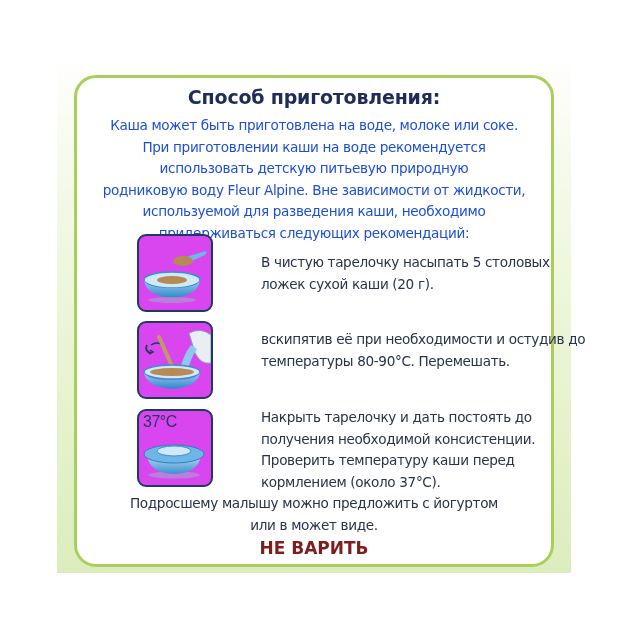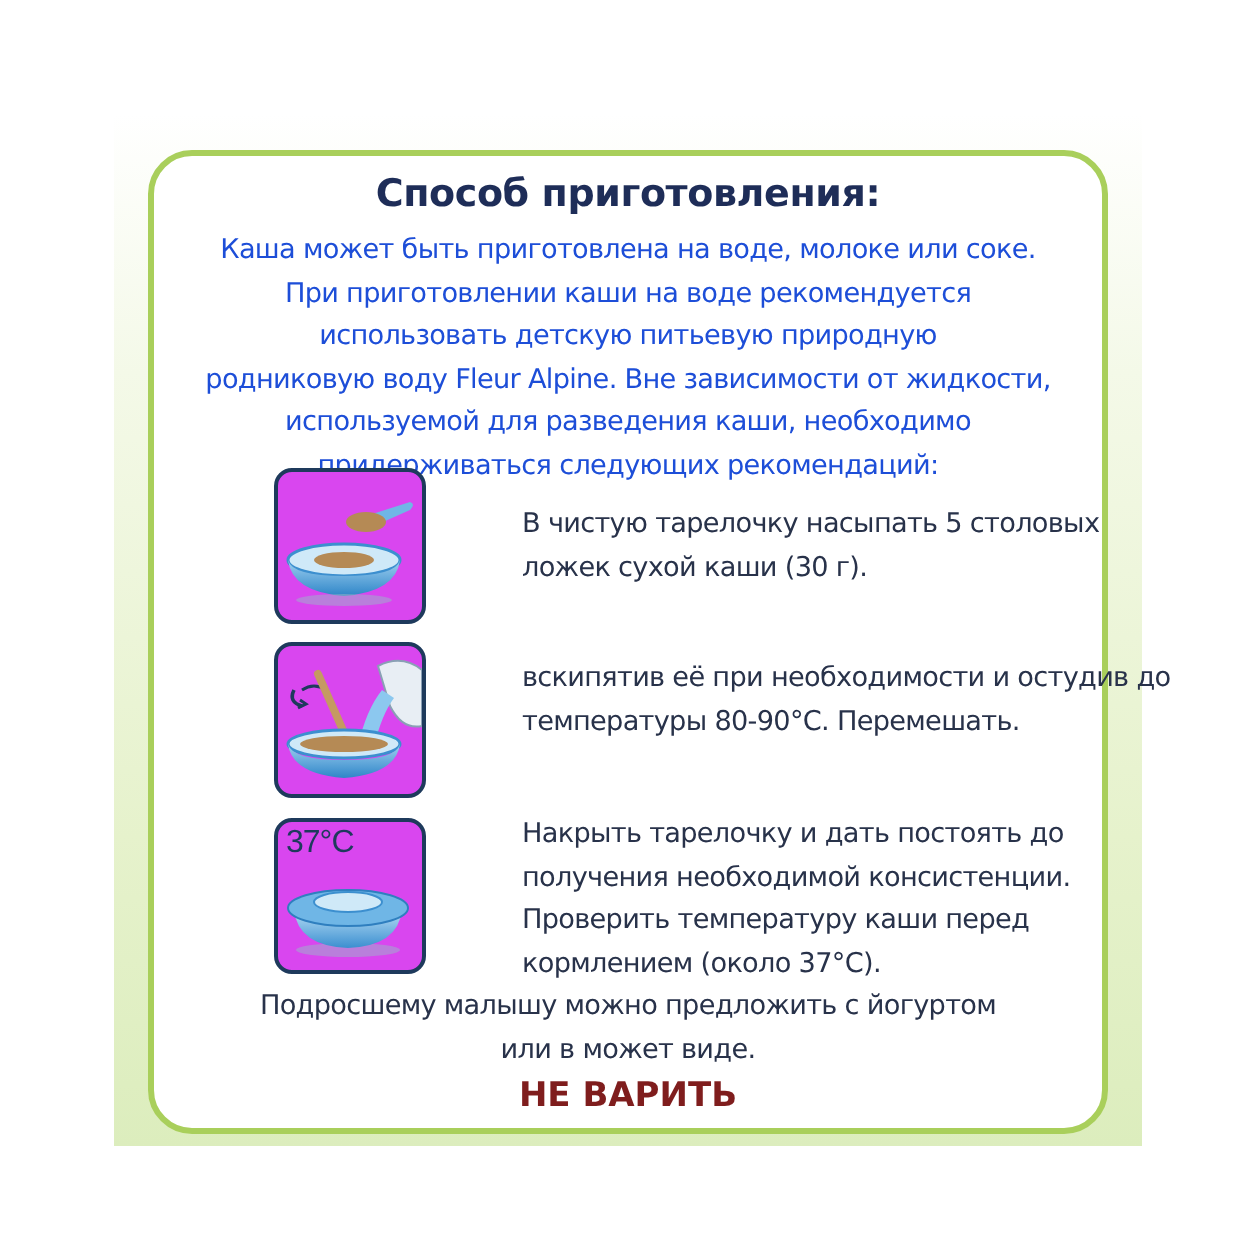--- a/index.html
+++ b/index.html
@@ -75,21 +75,21 @@
         <path d="M44 22 L66 15 Q69 16 66 19 L48 27 Z" fill="#6fb6e6"></path>
         <ellipse cx="44" cy="25" rx="10" ry="5" fill="#b58a55"></ellipse>
         <ellipse cx="33" cy="44" rx="28" ry="8" fill="#cfe9f8" stroke="#3c8fcf" stroke-width="1.5"></ellipse>
         <ellipse cx="33" cy="44" rx="15" ry="4" fill="#b58a55"></ellipse>
         <path d="M5 44 Q7 60 33 62 Q59 60 61 44 Q59 52 33 52 Q7 52 5 44 Z" fill="url(#bw1)"></path>
         <ellipse cx="33" cy="64" rx="24" ry="3" fill="#9ab7c8" opacity="0.5"></ellipse>
       </svg>
     </div>
     <div class="step-text" style="top:18px;">
       <div>В чистую тарелочку насыпать 5 столовых</div>
-      <div>ложек сухой каши (30 г).</div>
+      <div>ложек сухой каши (20 г).</div>
     </div>
   </div>
 
   <div class="step" style="top:243px;">
     <div class="icon-box">
       <svg width="72" height="74" viewBox="0 0 72 74">
         <defs>
           <linearGradient id="bw2" x1="0" y1="0" x2="0" y2="1">
             <stop offset="0" stop-color="#9fd0f0"></stop>
             <stop offset="1" stop-color="#2f86c8"></stop>

